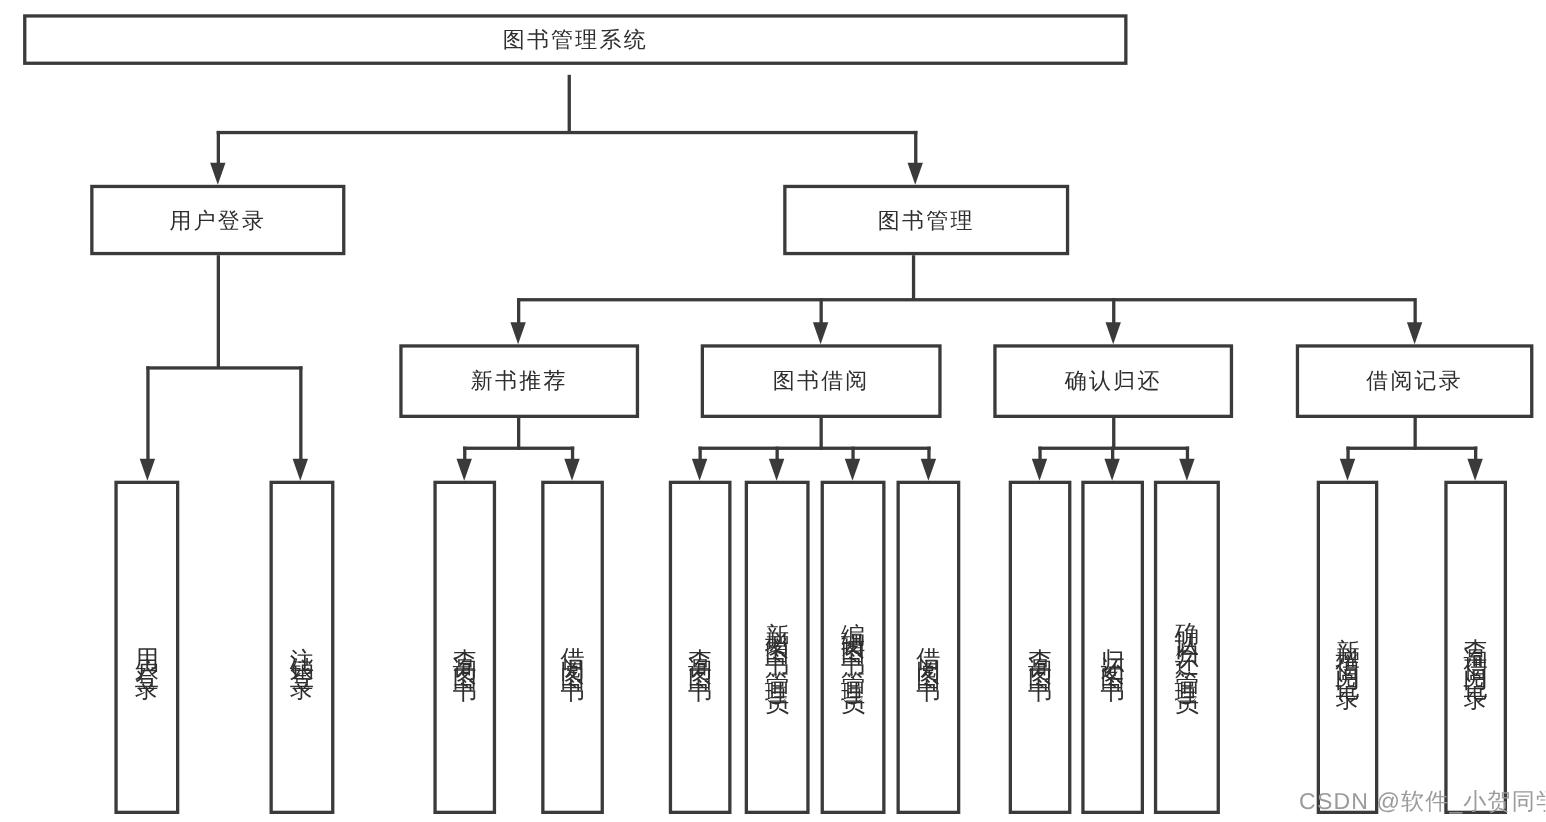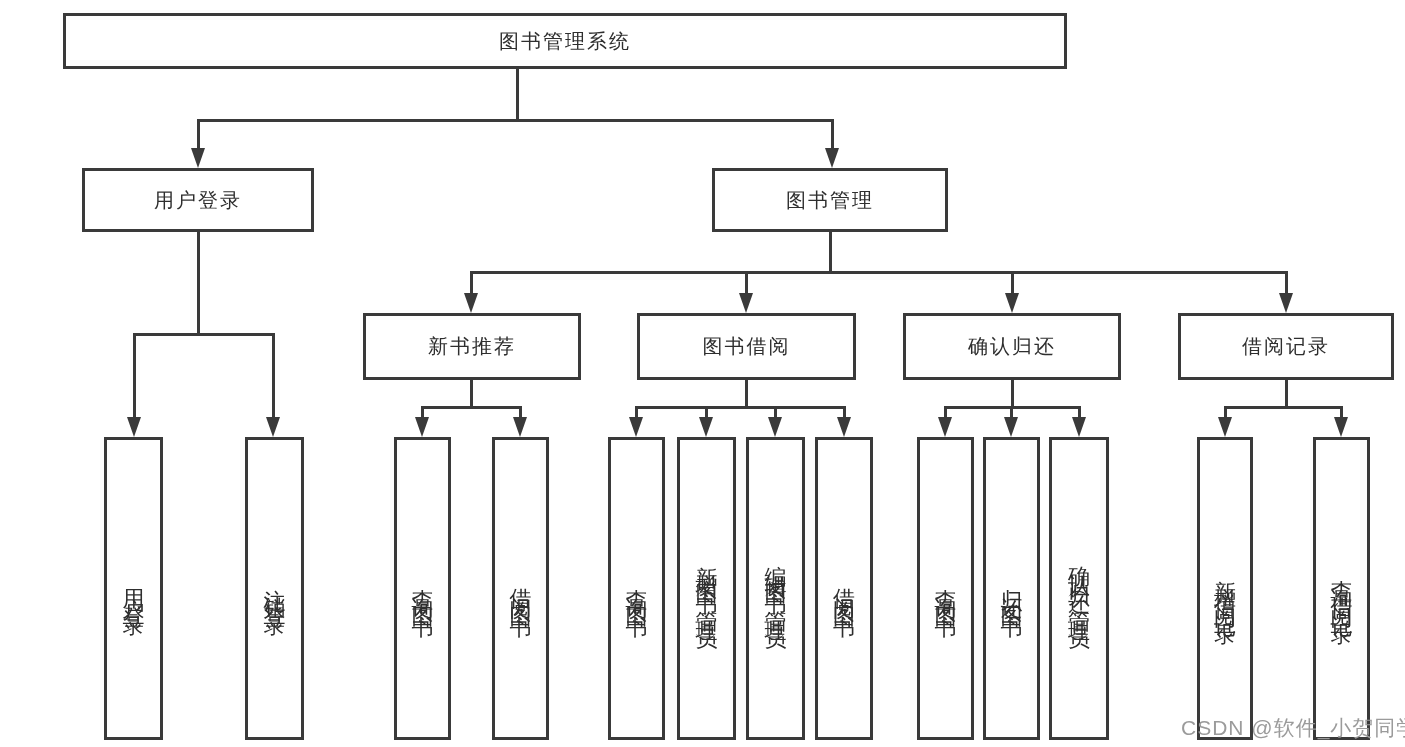--- a/index.html
+++ b/index.html
@@ -49,35 +49,35 @@
     color:var(--wm);
     z-index:5;
     white-space:nowrap;
   }
 </style>
 </head>
 <body>
 
 <div class="canvas">
 
-  <div class="box h" style="left:21px;top:13px;width:1004px;height:56px;margin-left:42px;">
+  <div class="box h" style="left:21px;top:13px;width:1004px;height:46px;">
     <span>图书管理系统</span>
   </div>
 
   <div class="vline" style="left:516px;top:68px;width:3px;height:53px;"></div>
   <div class="hline" style="left:197px;top:119px;width:637px;height:3px;"></div>
   <div class="vline" style="left:197px;top:119px;width:3px;height:31px;"></div>
   <div class="arrow" style="left:191px;top:148px;"></div>
   <div class="vline" style="left:831px;top:119px;width:3px;height:31px;"></div>
   <div class="arrow" style="left:825px;top:148px;"></div>
 
   <div class="box h" style="left:82px;top:168px;width:232px;height:64px;">
     <span>用户登录</span>
   </div>
-  <div class="box h" style="left:712px;top:168px;width:236px;height:64px;">
+  <div class="box h" style="left:712px;top:168px;width:260px;height:64px;">
     <span>图书管理</span>
   </div>
 
   <div class="vline" style="left:197px;top:232px;width:3px;height:103px;"></div>
   <div class="hline" style="left:133px;top:333px;width:142px;height:3px;"></div>
   <div class="vline" style="left:133px;top:333px;width:3px;height:86px;"></div>
   <div class="arrow" style="left:127px;top:417px;"></div>
   <div class="vline" style="left:272px;top:333px;width:3px;height:86px;"></div>
   <div class="arrow" style="left:266px;top:417px;"></div>
 

